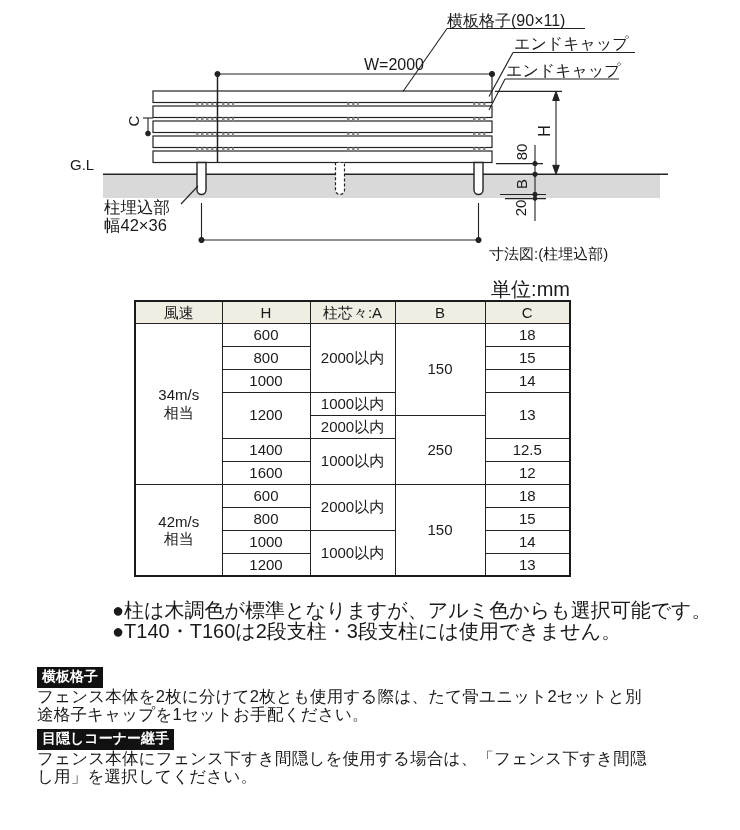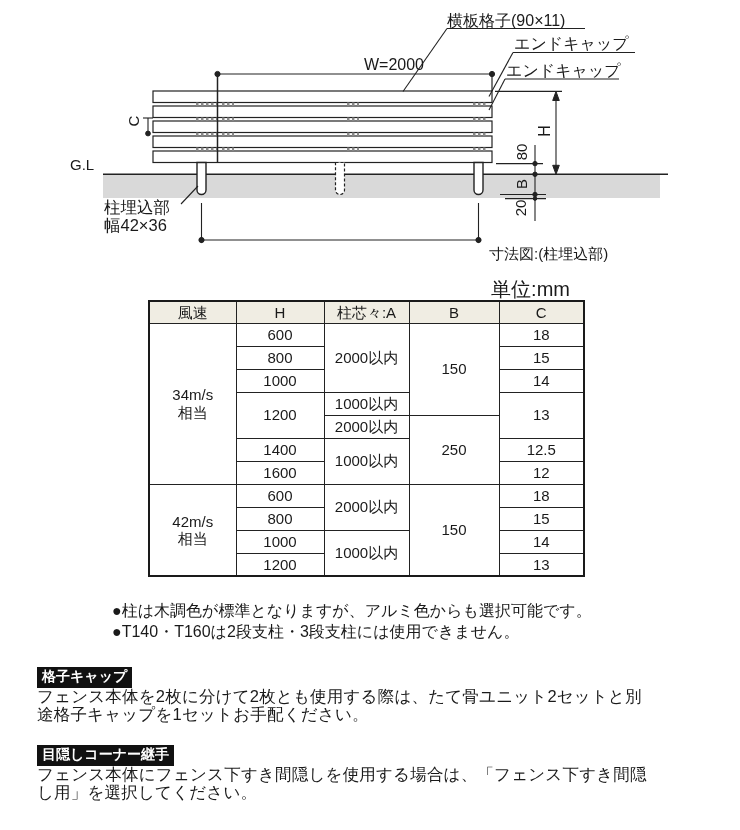--- a/index.html
+++ b/index.html
@@ -4,31 +4,31 @@
 <style>
   html,body{margin:0;padding:0;background:#fff;}
   body{font-family:"Liberation Sans","DejaVu Sans",sans-serif;color:#1a1a1a;}
   #page{position:relative;width:704px;height:830px;background:#fff;overflow:hidden;}
   .abs{position:absolute;}
   .dlabel{position:absolute;font-size:16px;white-space:nowrap;color:#1a1a1a;}
   .vlabel{position:absolute;font-size:15px;white-space:nowrap;transform:translate(-50%,-50%) rotate(-90deg);}
   .center{text-align:right;}
   .pre{white-space:pre-line;}
   
-  #spec-table{position:absolute;left:148px;top:300px;border-collapse:collapse;table-layout:fixed;border:2px solid #1a1a1a;padding-left:40px;}
+  #spec-table{position:absolute;left:134px;top:300px;border-collapse:collapse;table-layout:fixed;border:2px solid #1a1a1a;padding-left:40px;}
   #spec-table td{border:1.5px solid #222;text-align:center;vertical-align:middle;font-size:15px;padding:0;line-height:1.15;}
   #spec-table tr{height:23px;}
   #spec-table tr.hdr{height:22px;}
   #spec-table td.hd{background:#f0ede3;}
   
-  .note-line{position:relative;font-size:16px;line-height:21px;white-space:nowrap;}
+  .note-line{position:relative;font-size:20px;line-height:21px;white-space:nowrap;}
   
   .badge{display:inline-block;background:#111;color:#fff;font-weight:bold;font-size:14px;padding:1px 5px 2px 5px;}
   .para-line{font-size:16.5px;line-height:17.6px;letter-spacing:0.2px;white-space:nowrap;}
-  .sec2{margin-top:22px;}
+  .sec2{margin-top:6px;}
 </style>
 </head>
 <body>
 
 <div id="page">
 
   <svg class="abs" style="left:0;top:0" width="740" height="270" viewBox="0 0 740 270">
 
     <g>
       <rect x="103" y="175" width="557" height="23" fill="#d9d9d9"></rect>
@@ -209,21 +209,21 @@
   </tbody>
     </table>
 
   <div class="abs" style="left:112px;top:600px">
     <div class="note-line">●柱は木調色が標準となりますが、アルミ色からも選択可能です。</div>
     <div class="note-line">●T140・T160は2段支柱・3段支柱には使用できません。</div>
   </div>
 
   <div class="abs" style="left:37px;top:667px;width:690px">
     <div>
-      <div class="badge">格子キャップ</div>
+      <div class="badge">横板格子</div>
       <div class="para-line">フェンス本体を2枚に分けて2枚とも使用する際は、たて骨ユニット2セットと別</div>
       <div class="para-line">途格子キャップを1セットお手配ください。</div>
     </div>
     <div class="sec2">
       <div class="badge">目隠しコーナー継手</div>
       <div class="para-line">フェンス本体にフェンス下すき間隠しを使用する場合は、「フェンス下すき間隠</div>
       <div class="para-line">し用」を選択してください。</div>
     </div>
   </div>
 

